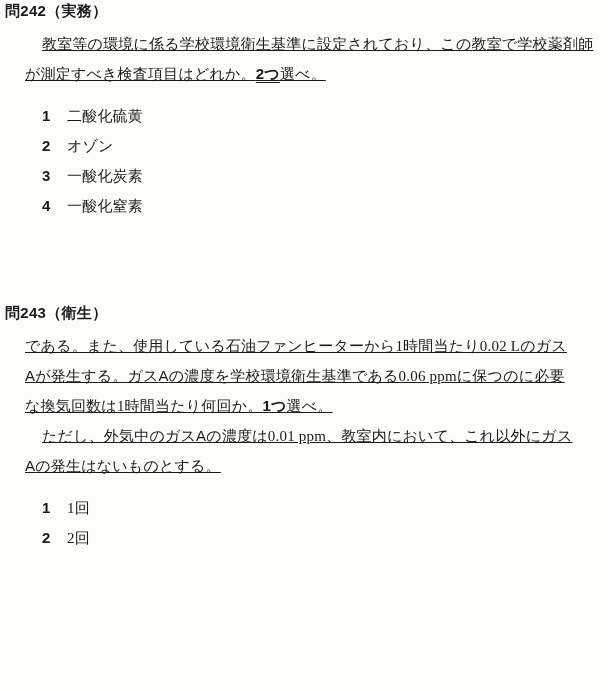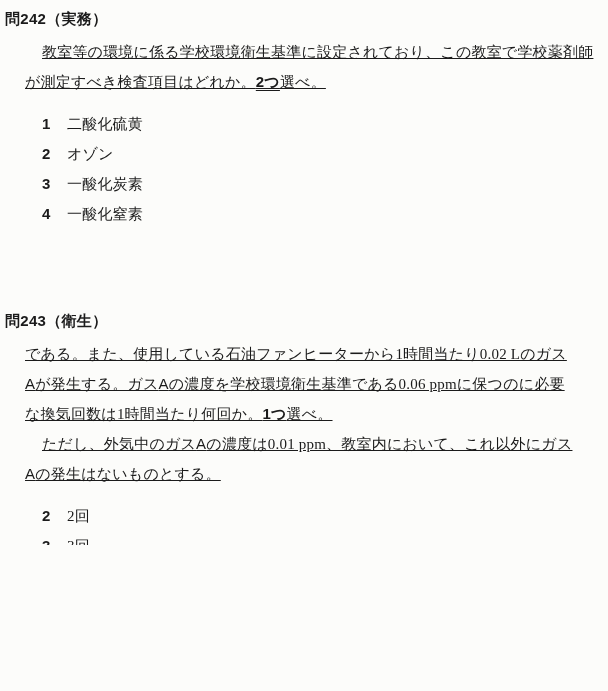--- a/index.html
+++ b/index.html
@@ -7,21 +7,21 @@
     padding: 0;
     background: #fcfcfa;
     font-family: "Liberation Serif", "DejaVu Serif", serif;
     color: #1b1b1b;
   }
   .page {
     position: relative;
     width: 608px;
     height: 545px;
     box-sizing: border-box;
-    padding: 8px 10px 0 5px;
+    padding: 0 10px 0 5px;
     overflow: hidden;
     background: #fcfcfa;
   }
   .question { margin: 0; }
   .question + .question { margin-top: 81px; }
   .q-header {
     font-family: "Liberation Sans", "DejaVu Sans", sans-serif;
     font-weight: bold;
     font-size: 15px;
     line-height: 22px;
@@ -89,19 +89,20 @@
   <section class="question">
     <h2 class="q-header">問243（衛生）</h2>
     <div class="q-body">
           <div class="line"><span>である。また、使用している石油ファンヒーターから1時間当たり0.02 Lのガス</span></div>
           <div class="line"><span class="seg-lat">A</span><span>が発生する。ガス</span><span class="seg-lat">A</span><span>の濃度を学校環境衛生基準である0.06 ppmに保つのに必要</span></div>
           <div class="line"><span>な換気回数は1時間当たり何回か。</span><span class="seg-b">1つ</span><span>選べ。</span></div>
           <div class="line indent"><span>ただし、外気中のガス</span><span class="seg-lat">A</span><span>の濃度は0.01 ppm、教室内において、これ以外にガス</span></div>
           <div class="line"><span class="seg-lat">A</span><span>の発生はないものとする。</span></div>
         </div>
     <ol class="q-choices">
+          <li><span class="choice-num">1</span><span class="choice-label">1回</span></li>
           <li><span class="choice-num">2</span><span class="choice-label">2回</span></li>
           <li><span class="choice-num">3</span><span class="choice-label">3回</span></li>
           <li><span class="choice-num">5</span><span class="choice-label">5回</span></li>
         </ol>
   </section>
 </div>
 </div>
 
 </body></html>

